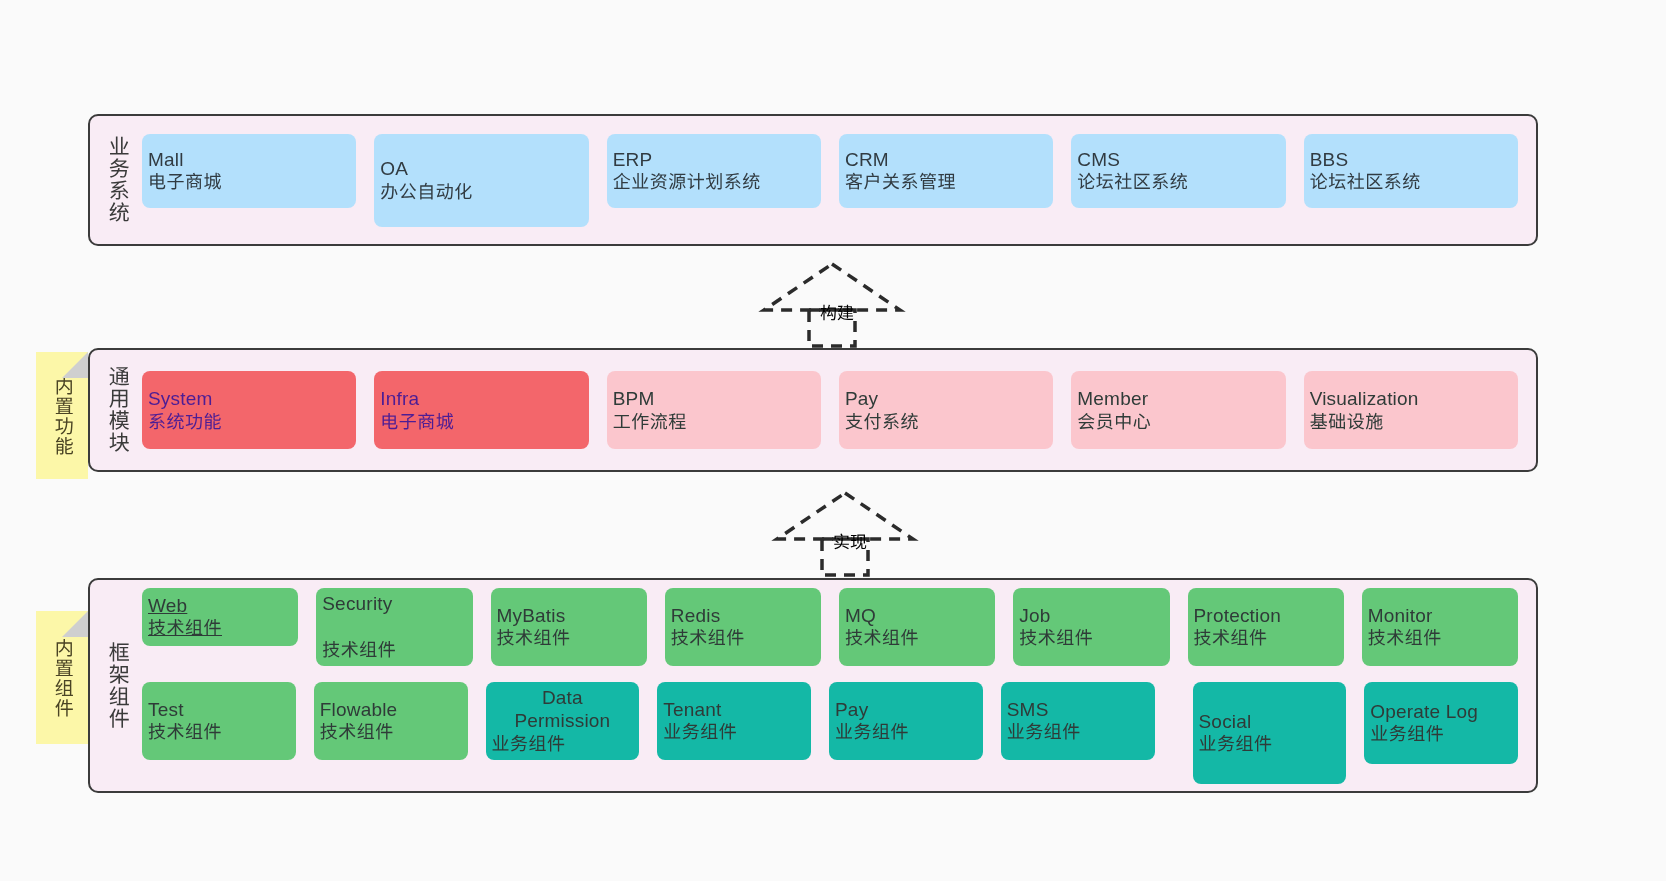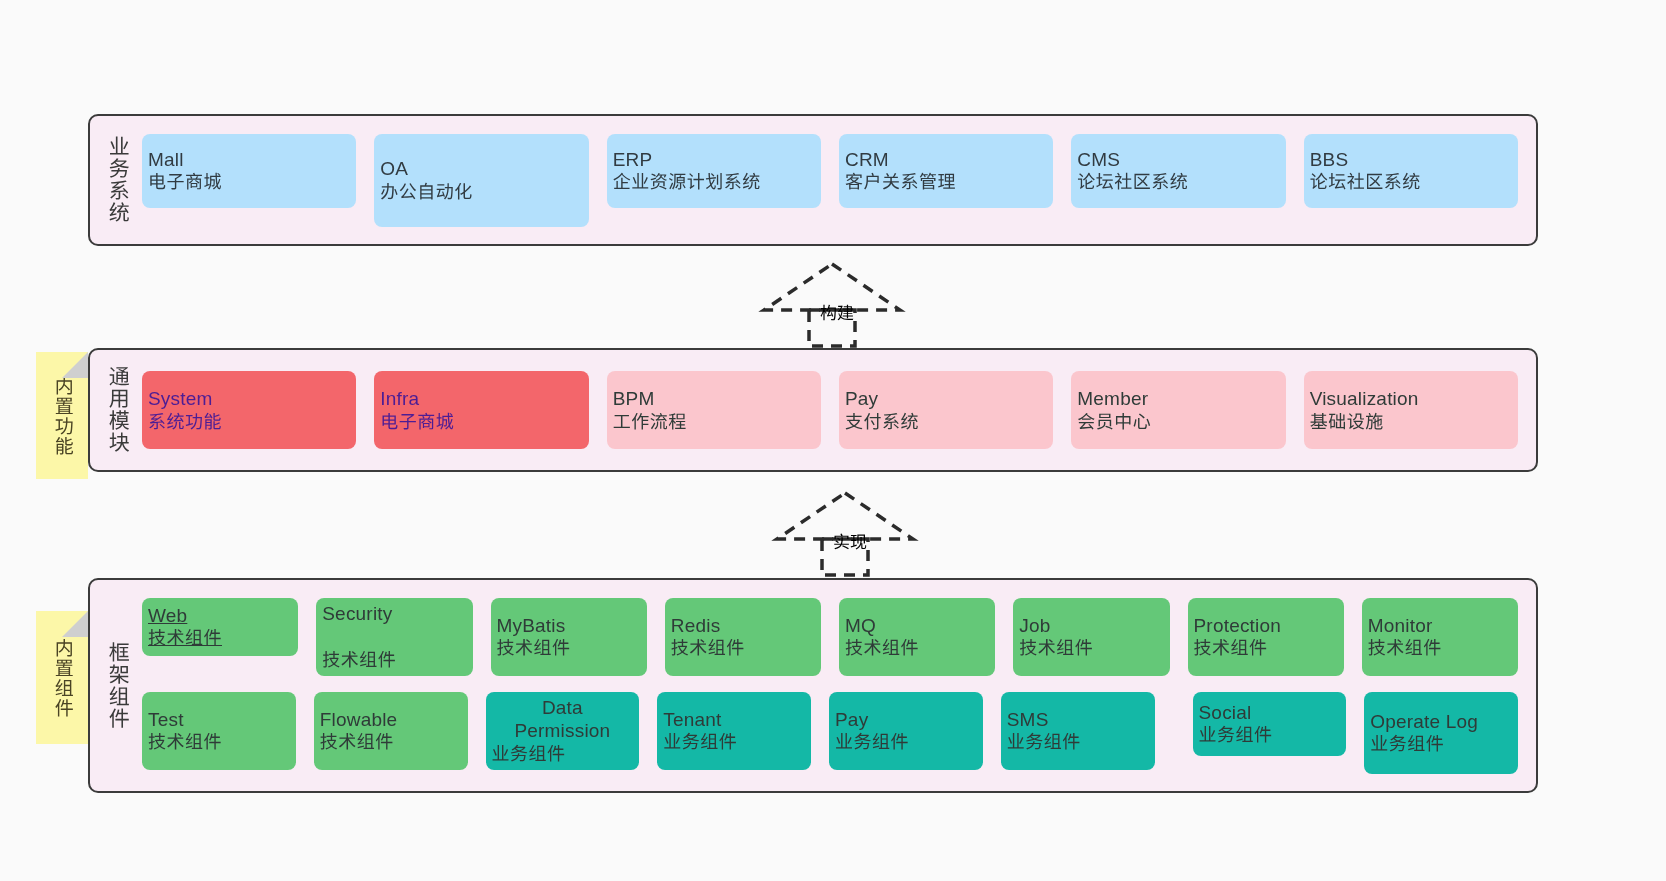--- a/index.html
+++ b/index.html
@@ -295,21 +295,21 @@
           <span class="cn">业务组件</span>
         </div>
         <div class="node lightgreen" style="height:78px;">
           <span class="en">Pay</span>
           <span class="cn">业务组件</span>
         </div>
         <div class="node lightgreen" style="height:78px;">
           <span class="en">SMS</span>
           <span class="cn">业务组件</span>
         </div>
-        <div class="node lightgreen" style="height:64px;margin-left:20px;">
+        <div class="node lightgreen" style="height:102px;margin-left:20px;">
           <span class="en">Social</span>
           <span class="cn">业务组件</span>
         </div>
         <div class="node lightgreen" style="height:82px;">
           <span class="en">Operate Log</span>
           <span class="cn">业务组件</span>
         </div>
       </div>
 
     </div>

